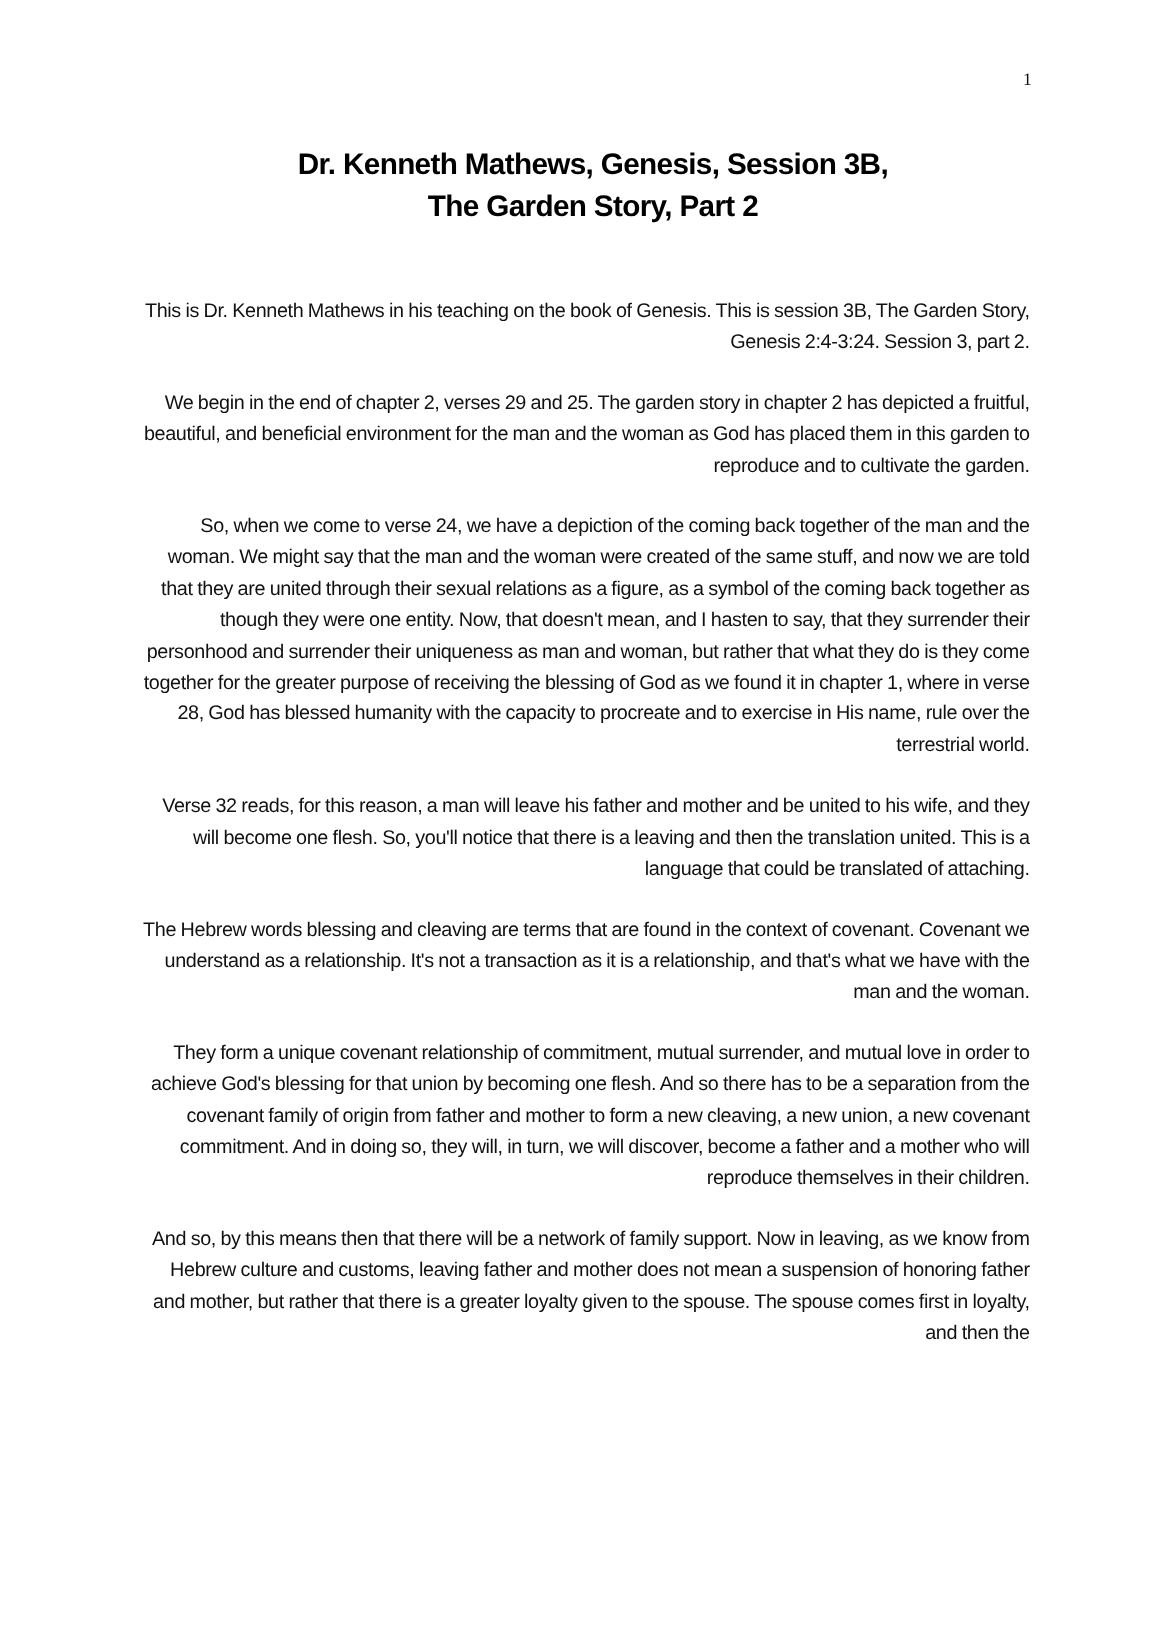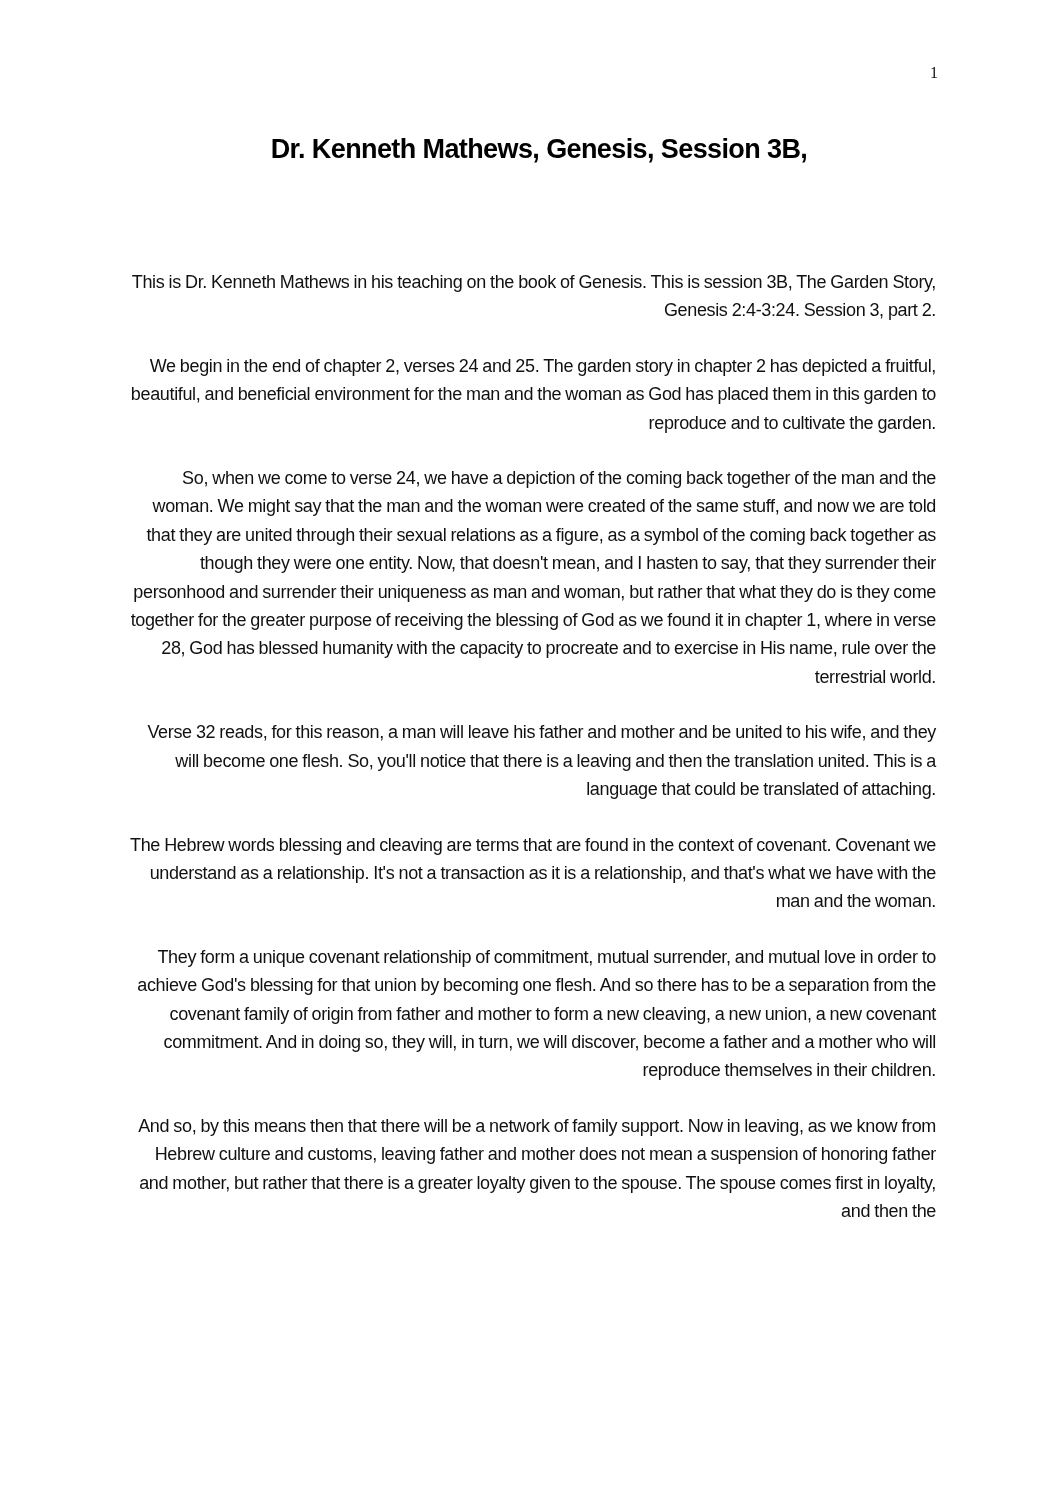--- a/index.html
+++ b/index.html
@@ -72,24 +72,25 @@
     }
   </style>
 </head>
 <body>
 
 <div class="page">
   <div class="page-number">1</div>
 
   <div class="title-block">
     <div class="title-line">Dr. Kenneth Mathews, Genesis, Session 3B,</div>
+    <div class="title-line">The Garden Story, Part 2</div>
   </div>
 
   <div class="body-text">
     <p class="para">This is Dr. Kenneth Mathews in his teaching on the book of Genesis. This is session 3B, The Garden Story, Genesis 2:4-3:24. Session 3, part 2.</p>
-    <p class="para">We begin in the end of chapter 2, verses 24 and 25. The garden story in chapter 2 has depicted a fruitful, beautiful, and beneficial environment for the man and the woman as God has placed them in this garden to reproduce and to cultivate the garden.</p>
+    <p class="para">We begin in the end of chapter 2, verses 29 and 25. The garden story in chapter 2 has depicted a fruitful, beautiful, and beneficial environment for the man and the woman as God has placed them in this garden to reproduce and to cultivate the garden.</p>
     <p class="para">So, when we come to verse 24, we have a depiction of the coming back together of the man and the woman. We might say that the man and the woman were created of the same stuff, and now we are told that they are united through their sexual relations as a figure, as a symbol of the coming back together as though they were one entity. Now, that doesn't mean, and I hasten to say, that they surrender their personhood and surrender their uniqueness as man and woman, but rather that what they do is they come together for the greater purpose of receiving the blessing of God as we found it in chapter 1, where in verse 28, God has blessed humanity with the capacity to procreate and to exercise in His name, rule over the terrestrial world.</p>
     <p class="para">Verse 32 reads, for this reason, a man will leave his father and mother and be united to his wife, and they will become one flesh. So, you'll notice that there is a leaving and then the translation united. This is a language that could be translated of attaching.</p>
     <p class="para">The Hebrew words blessing and cleaving are terms that are found in the context of covenant. Covenant we understand as a relationship. It's not a transaction as it is a relationship, and that's what we have with the man and the woman.</p>
     <p class="para">They form a unique covenant relationship of commitment, mutual surrender, and mutual love in order to achieve God's blessing for that union by becoming one flesh. And so there has to be a separation from the covenant family of origin from father and mother to form a new cleaving, a new union, a new covenant commitment. And in doing so, they will, in turn, we will discover, become a father and a mother who will reproduce themselves in their children.</p>
     <p class="para">And so, by this means then that there will be a network of family support. Now in leaving, as we know from Hebrew culture and customs, leaving father and mother does not mean a suspension of honoring father and mother, but rather that there is a greater loyalty given to the spouse. The spouse comes first in loyalty, and then the</p>
   </div>
 </div>
 
 </body></html>

